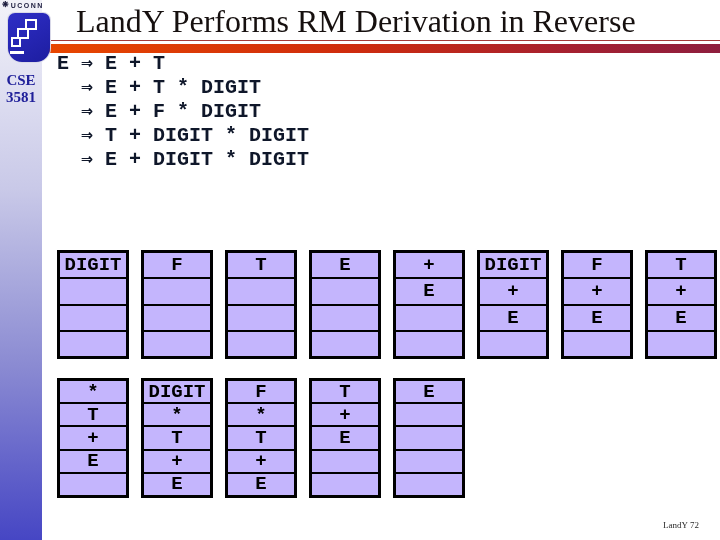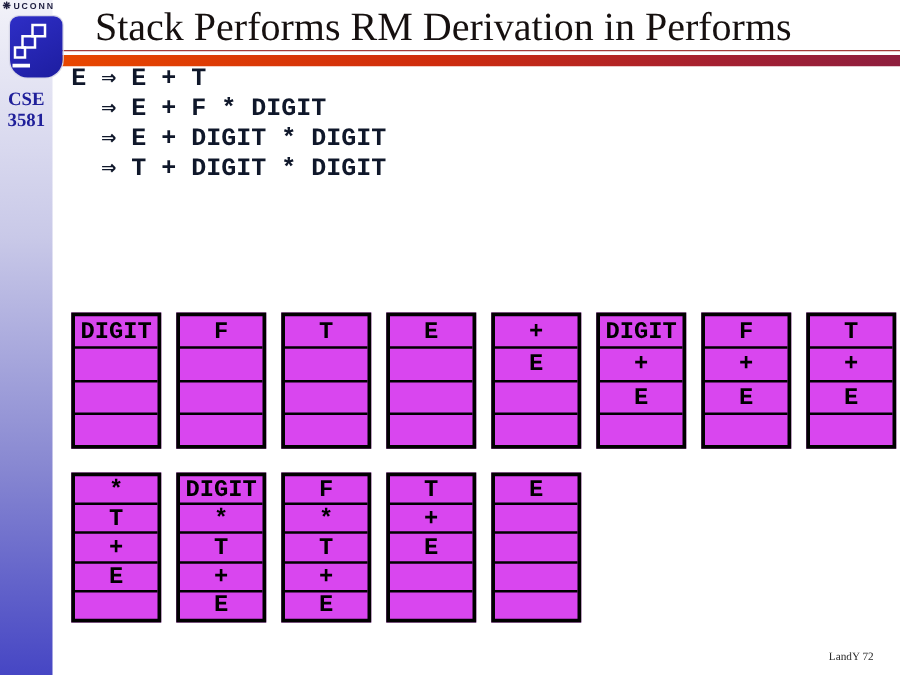--- a/index.html
+++ b/index.html
@@ -61,21 +61,21 @@
     position:absolute; left:57px; top:52px; z-index:2;
     font-family:"Liberation Mono","DejaVu Sans Mono", monospace;
     font-weight:bold; font-size:20px; line-height:24px; color:#0f172a;
   }
   .derivation .dline { white-space:pre; }
 
   .stack-row { position:absolute; left:57px; display:flex; gap:12px; z-index:2; }
   .stack-row.row1 { top:250px; }
   .stack-row.row2 { top:378px; }
   .stack {
-    width:72px; border:3px solid #000; background:#d946ef;
+    width:72px; border:3px solid #000; background:#c4b5fd;
     display:flex; flex-direction:column;
   }
   .row1 .stack { height:109px; }
   .row2 .stack { height:120px; }
   .stack .cell {
     flex:1 1 0; border-bottom:2px solid #000;
     display:flex; align-items:center; justify-content:center;
     font-family:"Liberation Mono","DejaVu Sans Mono", monospace;
     font-weight:bold; font-size:19px; color:#000; overflow:hidden;
   }
@@ -103,30 +103,31 @@
     <span class="sq sq2"></span>
     <span class="sq sq3"></span>
     <span class="kb"></span>
   </div>
 
   <div class="course-id">
     <div>CSE</div>
     <div>3581</div>
   </div>
 
-  <h1 class="page-title">Stack Performs RM Derivation in Performs</h1>
+  <h1 class="page-title">LandY Performs RM Derivation in Reverse</h1>
 
   <div class="rule-thin"></div>
   <div class="rule-bar"></div>
 
   <div class="derivation">
     <div class="dline">E ⇒ E + T</div>
+    <div class="dline">  ⇒ E + T * DIGIT</div>
     <div class="dline">  ⇒ E + F * DIGIT</div>
+    <div class="dline">  ⇒ T + DIGIT * DIGIT</div>
     <div class="dline">  ⇒ E + DIGIT * DIGIT</div>
-    <div class="dline">  ⇒ T + DIGIT * DIGIT</div>
   </div>
 
   <div class="stack-row row1">
     <div class="stack">
       <div class="cell">DIGIT</div>
       <div class="cell"></div>
       <div class="cell"></div>
       <div class="cell"></div>
     </div>
     <div class="stack">

